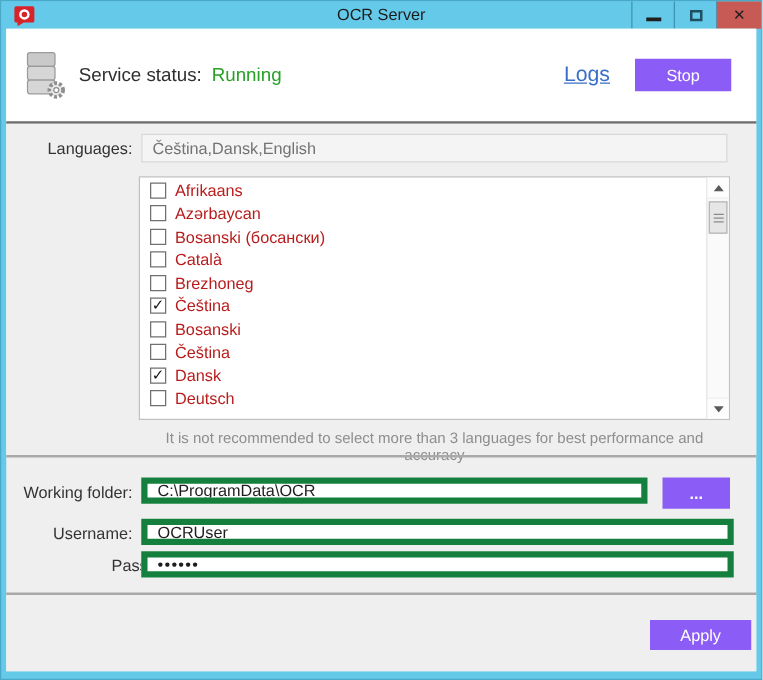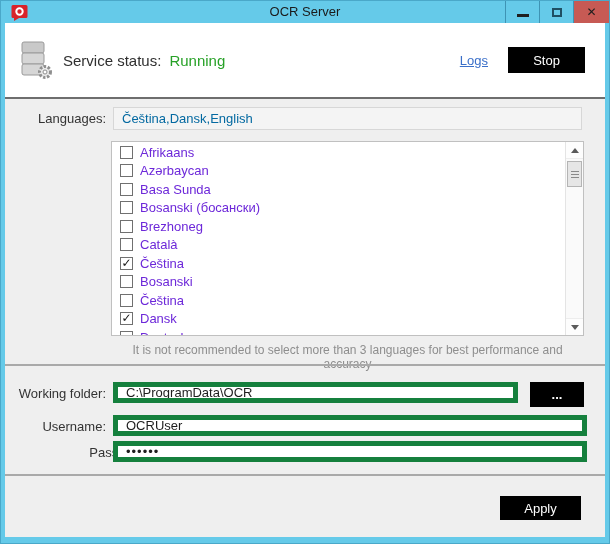--- a/index.html
+++ b/index.html
@@ -24,39 +24,39 @@
   .bodyarea{ position:absolute; left:4px; right:4px; top:22px; bottom:6px; background:#efefef; }
 
   
   .header{ position:absolute; left:0; right:0; top:0; height:74px; background:#ffffff;
            display:flex; align-items:center; padding:0 20px 0 14px; }
   .hdr-divider{ position:absolute; left:0; right:0; top:74px; height:2px; background:#6e6e6e; }
   .db-icon{ width:34px; height:40px; margin-right:10px; flex:0 0 auto; }
   .status-label{ font-size:15px; color:#2f2f2f; }
   .status-value{ font-size:15px; color:#27a127; margin-left:8px; }
   .spacer{ flex:1; }
-  .logs-link{ font-size:13px; color:#3a6fc9; text-decoration:underline; margin-right:20px; cursor:pointer; }
-  .btn-teal{ background:#000000; color:#ffffff; border:none; font-size:13px;
+  .logs-link{ font-size:17px; color:#3a6fc9; text-decoration:underline; margin-right:20px; cursor:pointer; }
+  .btn-teal{ background:#8b5cf6; color:#ffffff; border:none; font-size:13px;
              font-family:inherit; cursor:pointer; }
   .stop-btn{ width:77px; height:26px; }
 
   
   .lang-panel{ position:absolute; left:0; right:0; top:76px; height:265px; background:#efefef; }
   .lang-row-top{ position:absolute; left:0; top:8px; right:0; height:23px; display:flex; }
   .lang-label-col{ width:101px; text-align:right; font-size:13px; color:#333; line-height:23px; }
   .lang-value-box{ position:absolute; left:108px; right:23px; top:0; height:23px;
-                   background:#f4f4f4; border:1px solid #d7d7d7; color:#0369a1; font-size:13px;
+                   background:#f4f4f4; border:1px solid #d7d7d7; color:#737373; font-size:13px;
                    line-height:21px; padding-left:8px; white-space:nowrap; overflow:hidden; }
   .lang-list{ position:absolute; left:106px; top:42px; width:473px; height:195px;
               background:#ffffff; border:1px solid #c0c0c0; overflow:hidden; }
   .lang-items{ position:absolute; left:0; top:1px; right:18px; }
   .lang-row{ height:18.5px; display:flex; align-items:center; padding-left:8px; }
   .cb{ width:13px; height:13px; border:1px solid #707070; background:#ffffff; flex:0 0 auto;
        font-size:12px; font-weight:bold; color:#111; line-height:11px; text-align:center; }
-  .lang-name{ margin-left:7px; font-size:13px; color:#6d28d9; white-space:nowrap; }
+  .lang-name{ margin-left:7px; font-size:13px; color:#b91c1c; white-space:nowrap; }
   
   .sb{ position:absolute; top:0; right:0; bottom:0; width:18px; background:#fafafa;
        border-left:1px solid #e4e4e4; }
   .sb-btn{ position:absolute; left:0; right:0; height:17px; display:flex; align-items:center;
            justify-content:center; background:#fdfdfd; }
   .sb-up{ top:0; border-bottom:1px solid #ededed; }
   .sb-down{ bottom:0; border-top:1px solid #ededed; }
   .tri-up{ width:0; height:0; border-left:4px solid transparent; border-right:4px solid transparent;
            border-bottom:5px solid #5a5a5a; }
   .tri-down{ width:0; height:0; border-left:4px solid transparent; border-right:4px solid transparent;
@@ -78,21 +78,21 @@
   .txt{ position:absolute; top:0; height:21px; background:#ffffff; border:5px solid #15803d;
         font-size:13px; color:#1e1e1e; padding:0 0 0 8px; font-family:inherit; }
   .row-wf{ top:16px; } .row-un{ top:49px; } .row-pw{ top:75px;padding-left:44px; }
   .wf-input{ left:108px; width:405px; }
   .browse-btn{ position:absolute; left:525px; top:0; width:54px; height:25px; font-weight:bold; }
   .full-input{ left:108px; width:474px; }
   .pw-input{ letter-spacing:1px; }
 
   
   .footer{ position:absolute; left:0; right:0; top:453px; bottom:0; background:#efefef; }
-  .apply-btn{ position:absolute; right:24px; top:20px; width:81px; height:24px; }
+  .apply-btn{ position:absolute; right:4px; top:20px; width:81px; height:24px; }
 </style>
 </head>
 <body>
 
 <div class="window">
 
   <div class="titlebar">
     <svg class="app-icon" viewBox="0 0 17 17">
       <path d="M2 1 h13 a1.5 1.5 0 0 1 1.5 1.5 v10 a1.5 1.5 0 0 1 -1.5 1.5 h-7 l-5 3 v-3 h-1 a1.5 1.5 0 0 1 -1.5 -1.5 v-10 A1.5 1.5 0 0 1 2 1 z" fill="#d8232a"></path>
       <circle cx="8.5" cy="7.5" r="3.2" fill="none" stroke="#ffffff" stroke-width="2"></circle>
@@ -140,33 +140,29 @@
             <div class="lang-row">
               <span class="cb"></span>
               <span class="lang-name">Afrikaans</span>
             </div>
             <div class="lang-row">
               <span class="cb"></span>
               <span class="lang-name">Azərbaycan</span>
             </div>
             <div class="lang-row">
               <span class="cb"></span>
-              <span class="lang-name">Basa Sunda</span>
-            </div>
-            <div class="lang-row">
-              <span class="cb"></span>
               <span class="lang-name">Bosanski (босански)</span>
             </div>
             <div class="lang-row">
               <span class="cb"></span>
+              <span class="lang-name">Català</span>
+            </div>
+            <div class="lang-row">
+              <span class="cb"></span>
               <span class="lang-name">Brezhoneg</span>
-            </div>
-            <div class="lang-row">
-              <span class="cb"></span>
-              <span class="lang-name">Català</span>
             </div>
             <div class="lang-row">
               <span class="cb">✓</span>
               <span class="lang-name">Čeština</span>
             </div>
             <div class="lang-row">
               <span class="cb"></span>
               <span class="lang-name">Bosanski</span>
             </div>
             <div class="lang-row">

